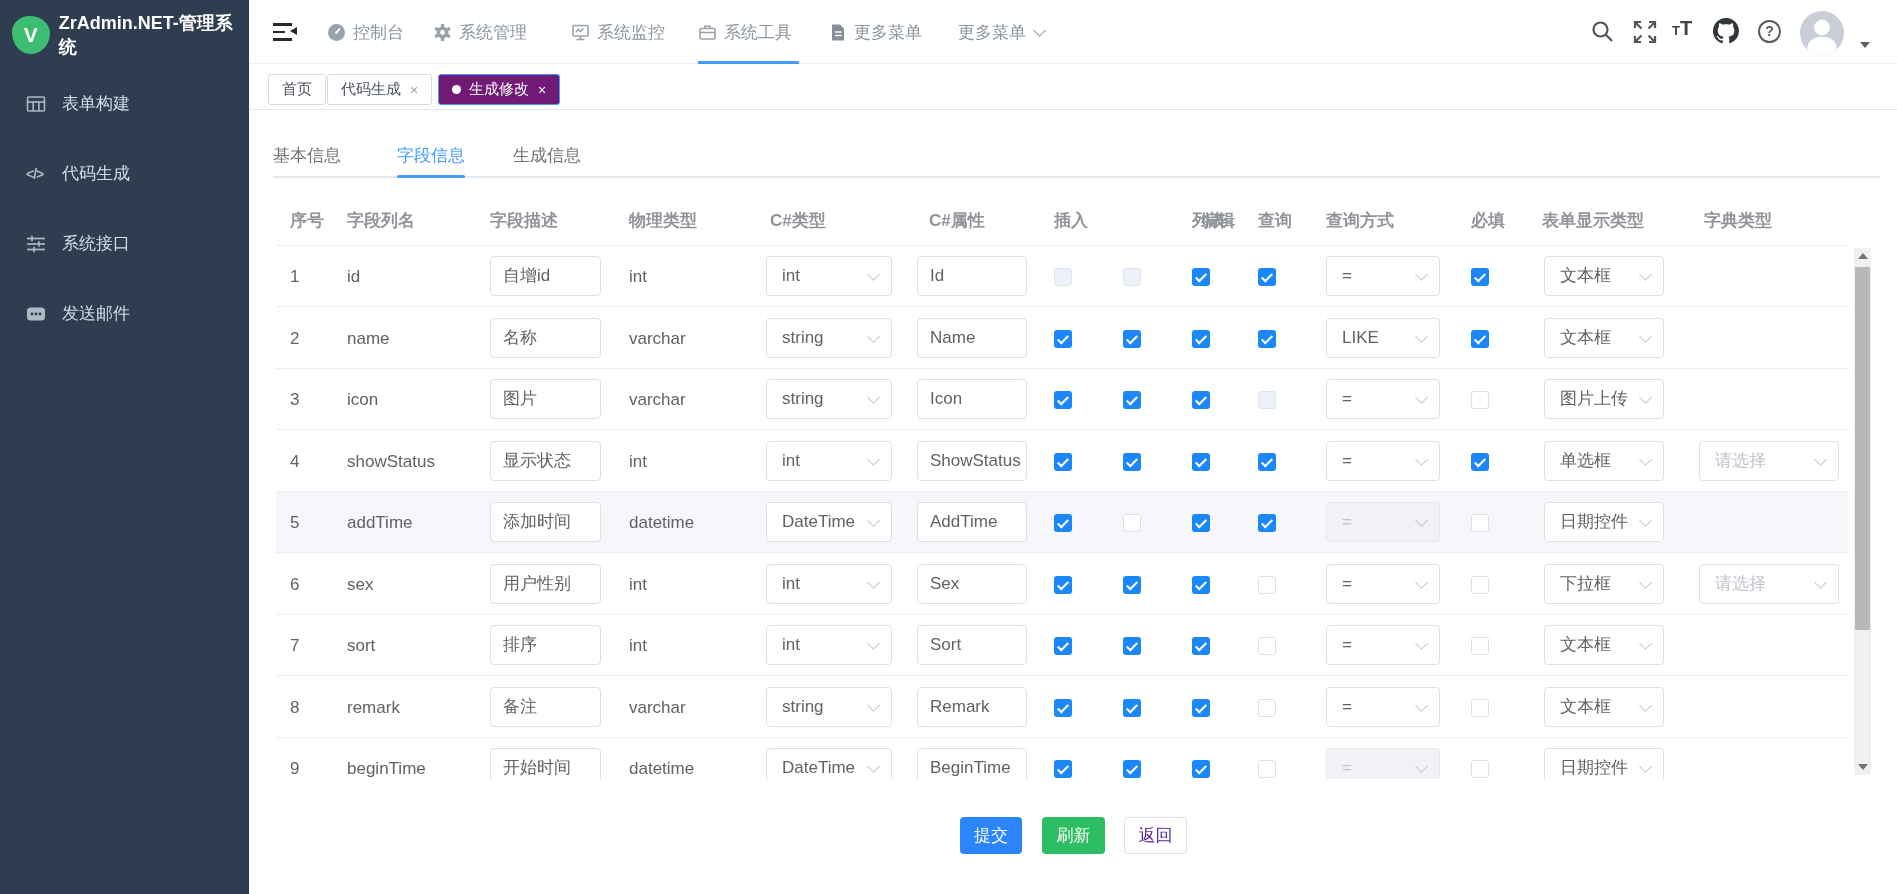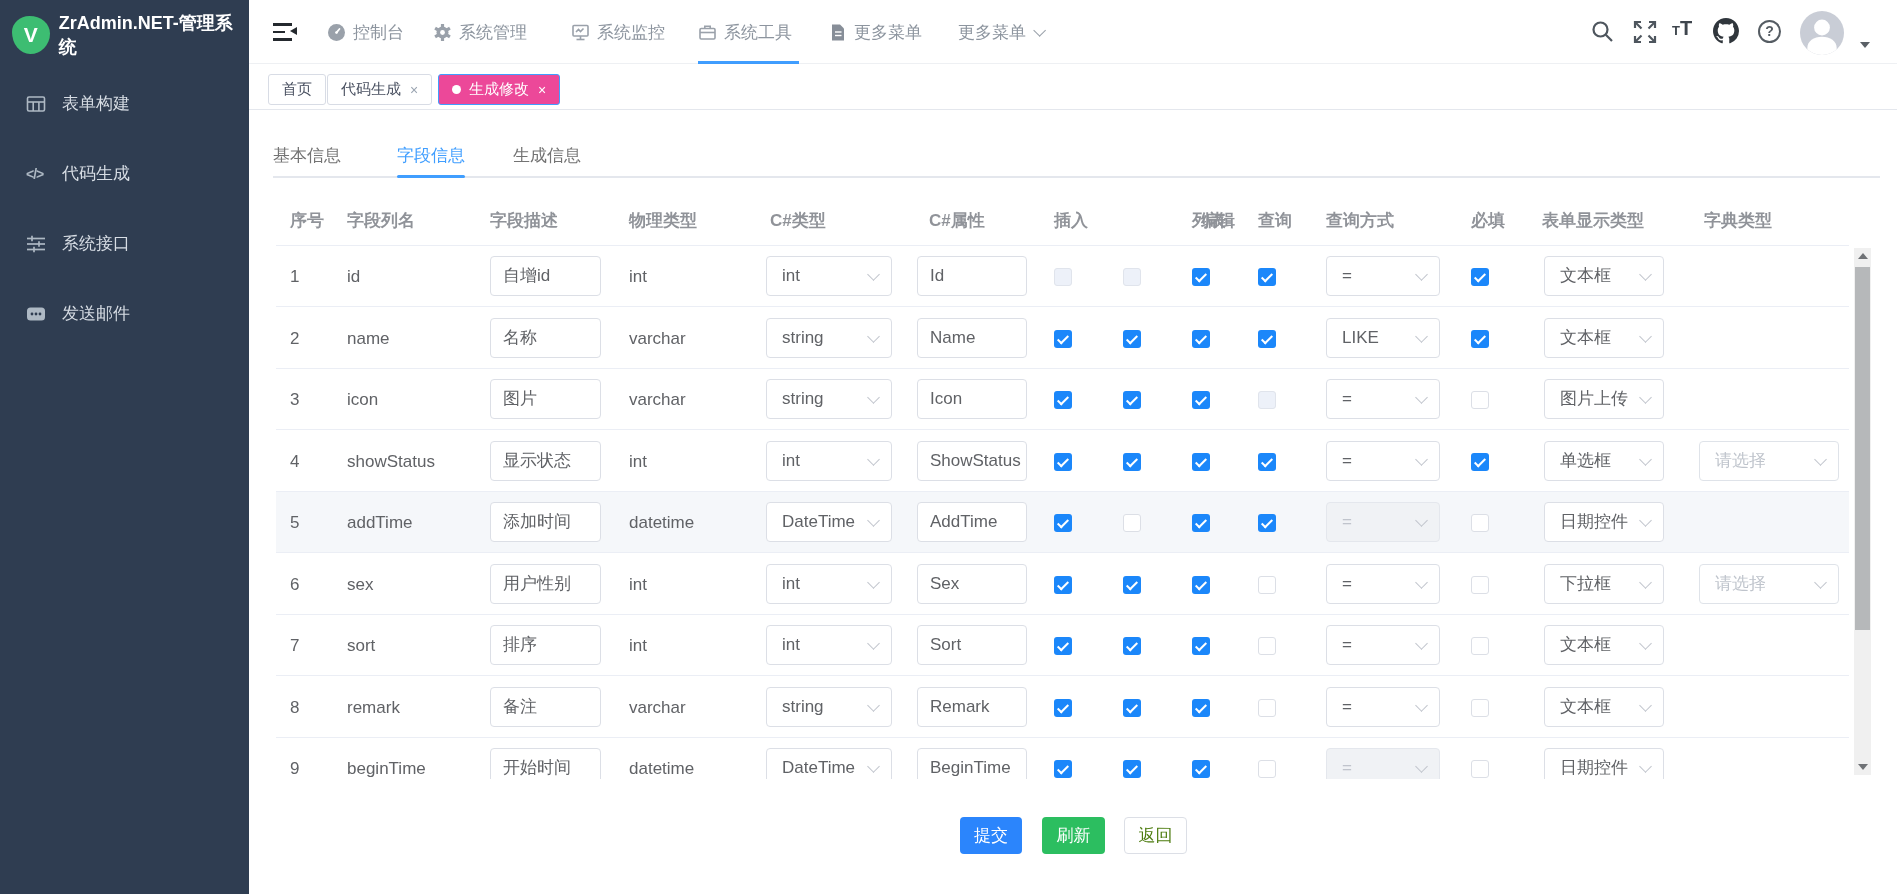--- a/index.html
+++ b/index.html
@@ -45,21 +45,21 @@
   .caret-down { position:absolute; left:1611px; top:42px; width:0; height:0; cursor:pointer;
     border-left:5px solid transparent; border-right:5px solid transparent; border-top:6px solid #5a6066; }
 
   
   .tabsbar { position:absolute; left:249px; top:64px; width:1648px; height:46px; background:#fff;
     border-bottom:1px solid #e4e7ed; box-shadow:0 1px 3px rgba(0,0,0,0.05); }
   .rtab { position:absolute; top:10px; height:31px; border:1px solid #d8dce5; border-radius:3px; background:#fff;
     display:flex; align-items:center; padding:0 13px; font-size:15px; color:#495060; cursor:pointer; white-space:nowrap; }
   .rtab .tclose { margin-left:9px; font-size:14px; color:#9aa4b1; }
   .rtab.t0 { left:19px; } .rtab.t1 { left:78px; } .rtab.t2 { left:189px; }
-  .rtab.active { background:#ec4899; border-color:#409eff; color:#fff; }
+  .rtab.active { background:#701a75; border-color:#409eff; color:#fff; }
   .rtab.active .tclose { color:#fff; }
   .rtab .dot { width:9px; height:9px; border-radius:50%; background:#fff; margin-right:8px; }
 
   
   .content { position:absolute; left:249px; top:110px; width:1648px; height:784px; background:#fff; }
   .ftab { position:absolute; top:32px; height:27px; line-height:27px; font-size:17px; color:#737373; cursor:pointer; }
   .ftab.f0 { left:24px; } .ftab.f1 { left:148px; } .ftab.f2 { left:264px; }
   .ftab.active { color:#409eff; }
   .ftab-line { position:absolute; left:24px; top:66px; width:1607px; height:2px; background:#e4e7ed; }
   .ftab-underline { position:absolute; left:148px; top:65px; width:68px; height:3px; background:#409eff; border-radius:2px; }
@@ -104,21 +104,21 @@
     border-left:5px solid transparent; border-right:5px solid transparent; border-bottom:6px solid #6f7276; }
   .sb-btn .tri-down { position:absolute; left:3.5px; top:5px; width:0; height:0;
     border-left:5px solid transparent; border-right:5px solid transparent; border-top:6px solid #6f7276; }
   .sb-thumb { position:absolute; left:1px; top:19px; width:15px; height:363px; background:#b6b8ba; cursor:grab; }
 
   
   .btn { position:absolute; top:707px; height:37px; border-radius:4px; font-size:17px; text-align:center;
     line-height:37px; cursor:pointer; }
   .btn-submit { left:711px; width:62px; background:#2b85fc; color:#fff; }
   .btn-refresh { left:793px; width:63px; background:#2cbe60; color:#fff; }
-  .btn-back { left:875px; width:63px; background:#fff; color:#4d7c0f; border:1px solid #dcdfe6; line-height:35px; }
+  .btn-back { left:875px; width:63px; background:#fff; color:#4c1d95; border:1px solid #dcdfe6; line-height:35px; }
 
   svg { display:block; }
 </style>
 </head>
 <body>
 
 <div class="sidebar">
   <div class="logo-row">
     <div class="logo-blob">
         <span>V</span>

